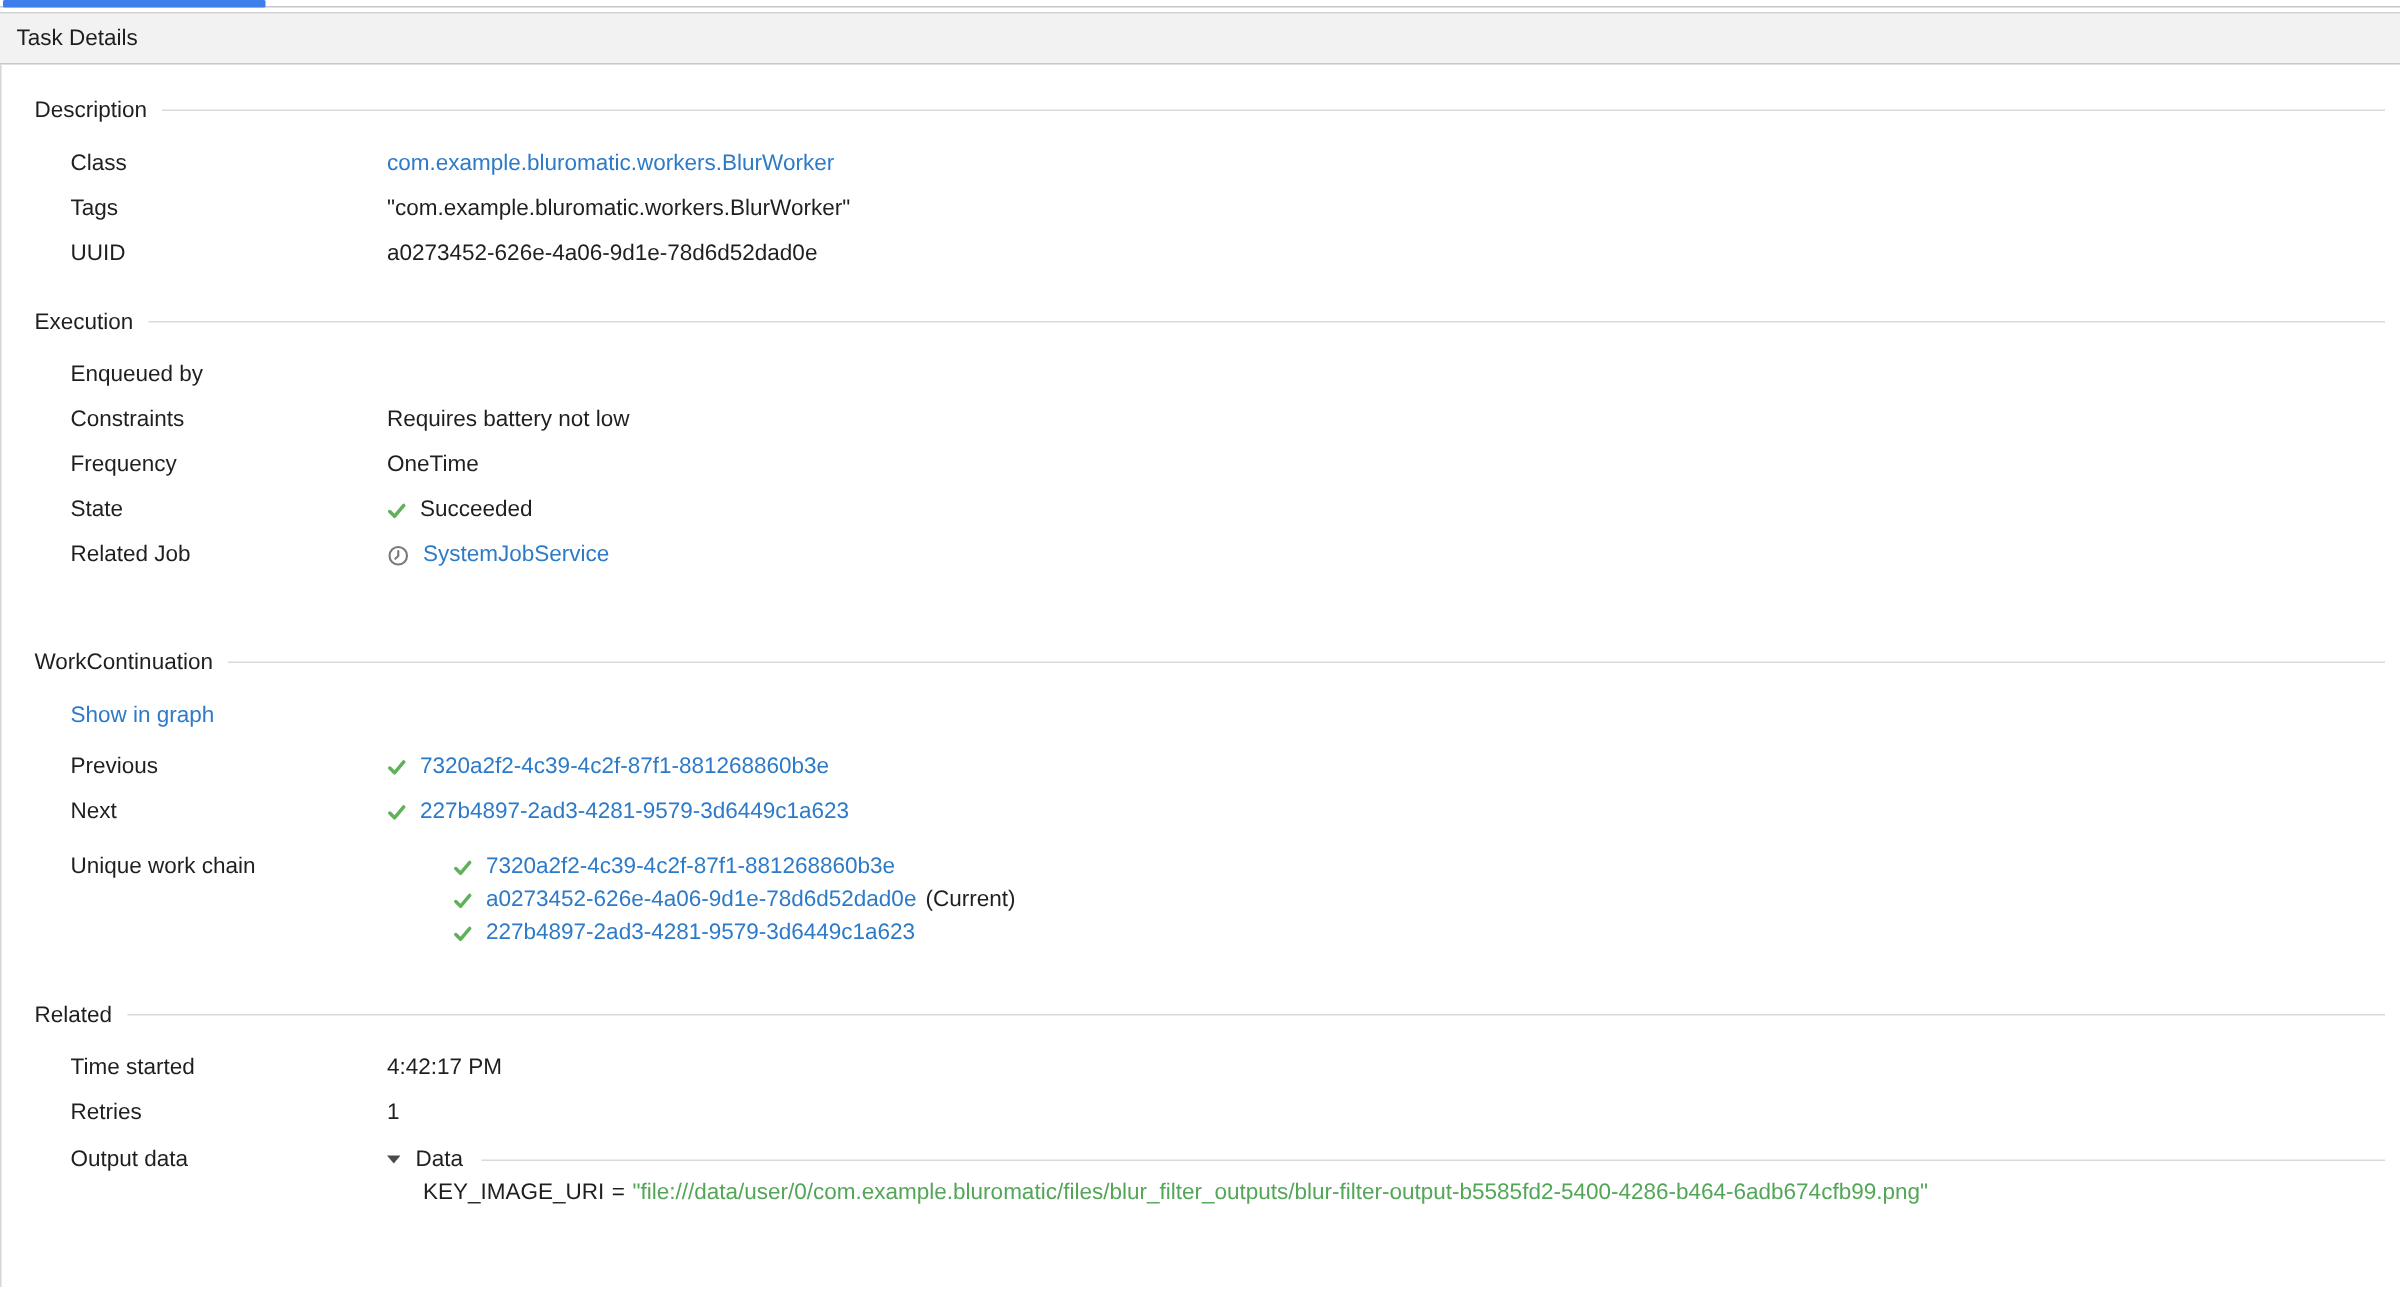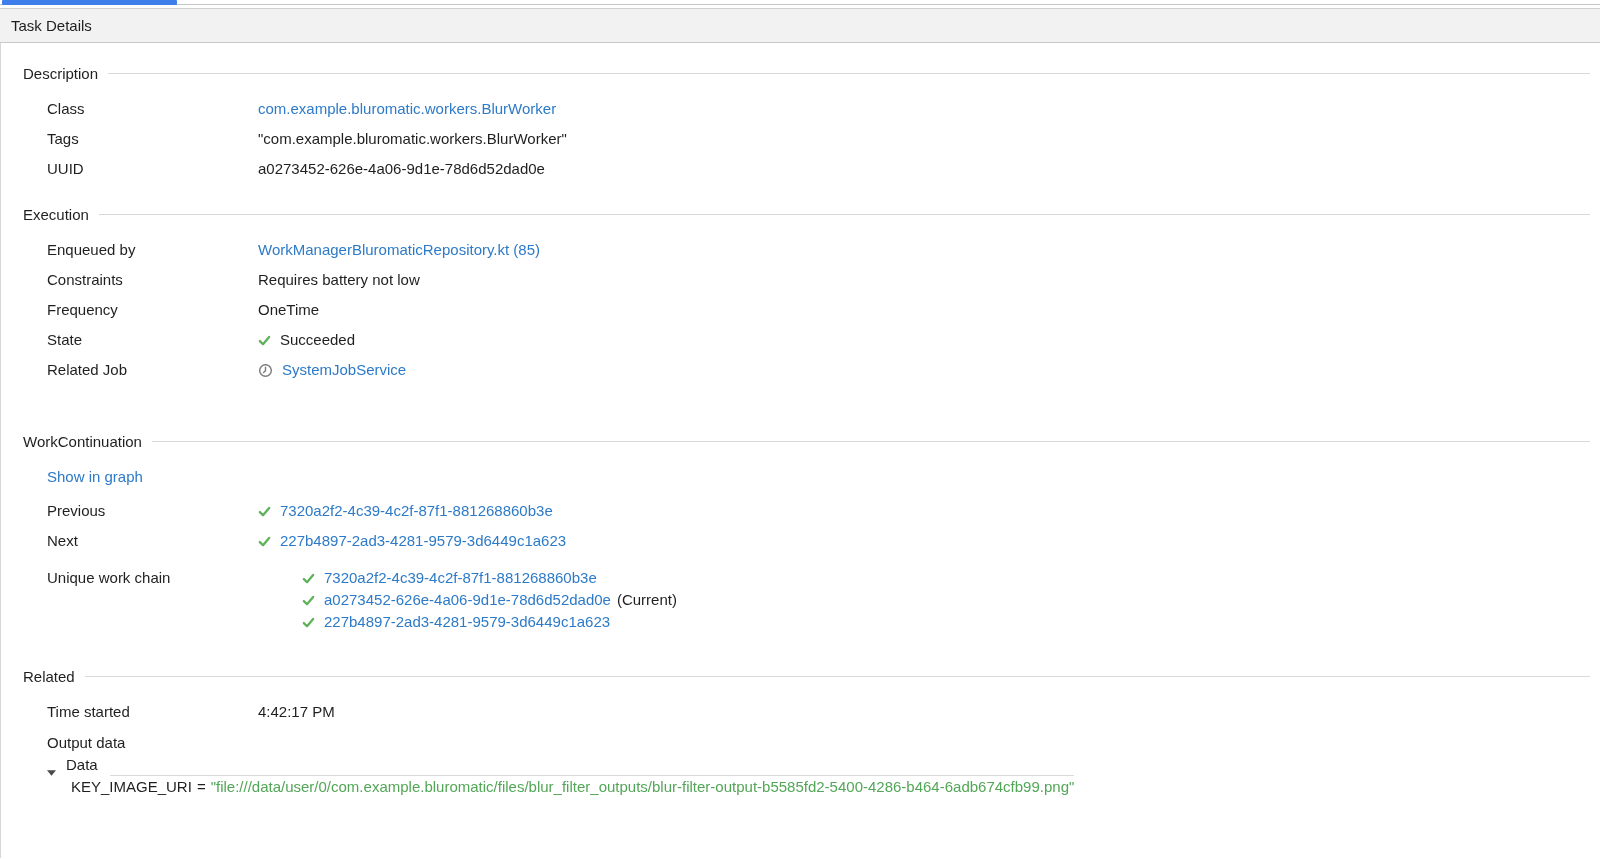--- a/index.html
+++ b/index.html
@@ -68,22 +68,22 @@
   .link { color: var(--link-blue, #2d7ac8); text-decoration: none; cursor: pointer; }
   .icon-gap { margin-right: 9px; display: inline-flex; align-items: center; flex-shrink: 0; }
   .check { color: var(--success-green, #5fb25a); }
 
   .row-previous { margin-top: 14px; }
   .row-chain { margin-top: 16px; gap: 44px; }
   .chain-line { display: flex; align-items: center; line-height: 22px; height: 22px; }
   .chain-suffix { margin-left: 6px; color: var(--text-primary, #1f1f1f); }
 
   
-  .row-output { margin-bottom: 0; flex-direction: column; }
-  .data-head { display: flex; align-items: flex-end; height: 22px; line-height: 22px; }
+  .row-output { margin-bottom: 0; }
+  .data-head { display: flex; align-items: center; height: 22px; line-height: 22px; }
   .data-head .tri { margin-right: 10px; display: inline-flex; align-items: center; cursor: pointer; }
   .data-head .rule { flex: 1; height: 1px; background: var(--rule-gray, #d9d9d9); margin-left: 12px; }
   .kv-line { padding-left: 24px; height: 22px; line-height: 22px; white-space: nowrap; }
   .kv-line .eq { margin: 0 5px; }
   .string-val { color: var(--string-green, #53a657); }
 
   svg { display: block; }
 </style>
 </head>
 <body>
@@ -125,23 +125,20 @@
     </div>
 
     <div class="section sec-execution">
       <div class="section-title-row">
         <span>Execution</span>
         <span class="rule"></span>
       </div>
       <div class="rows">
         <div class="row">
           <span class="label">Enqueued by</span>
-          <span class="value">
-              <a class="link">WorkManagerBluromaticRepository.kt (85)</a>
-            </span>
         </div>
         <div class="row">
           <span class="label">Constraints</span>
           <span class="value">Requires battery not low</span>
         </div>
         <div class="row">
           <span class="label">Frequency</span>
           <span class="value">OneTime</span>
         </div>
         <div class="row">
@@ -239,20 +236,24 @@
     <div class="section sec-results">
       <div class="section-title-row">
         <span>Related</span>
         <span class="rule"></span>
       </div>
       <div class="rows">
         <div class="row">
           <span class="label">Time started</span>
           <span class="value">4:42:17 PM</span>
         </div>
+        <div class="row">
+          <span class="label">Retries</span>
+          <span class="value">1</span>
+        </div>
         <div class="row row-output">
           <span class="label" style="line-height:22px">Output data</span>
           <span class="value stack">
             <span class="data-head">
               <span class="tri">
                 <svg width="9" height="6" viewBox="0 0 10 6">
                     <path d="M0 0 H10 L5 6 Z" fill="#4a4a4a"></path>
                   </svg>
               </span>
               <span>Data</span>

